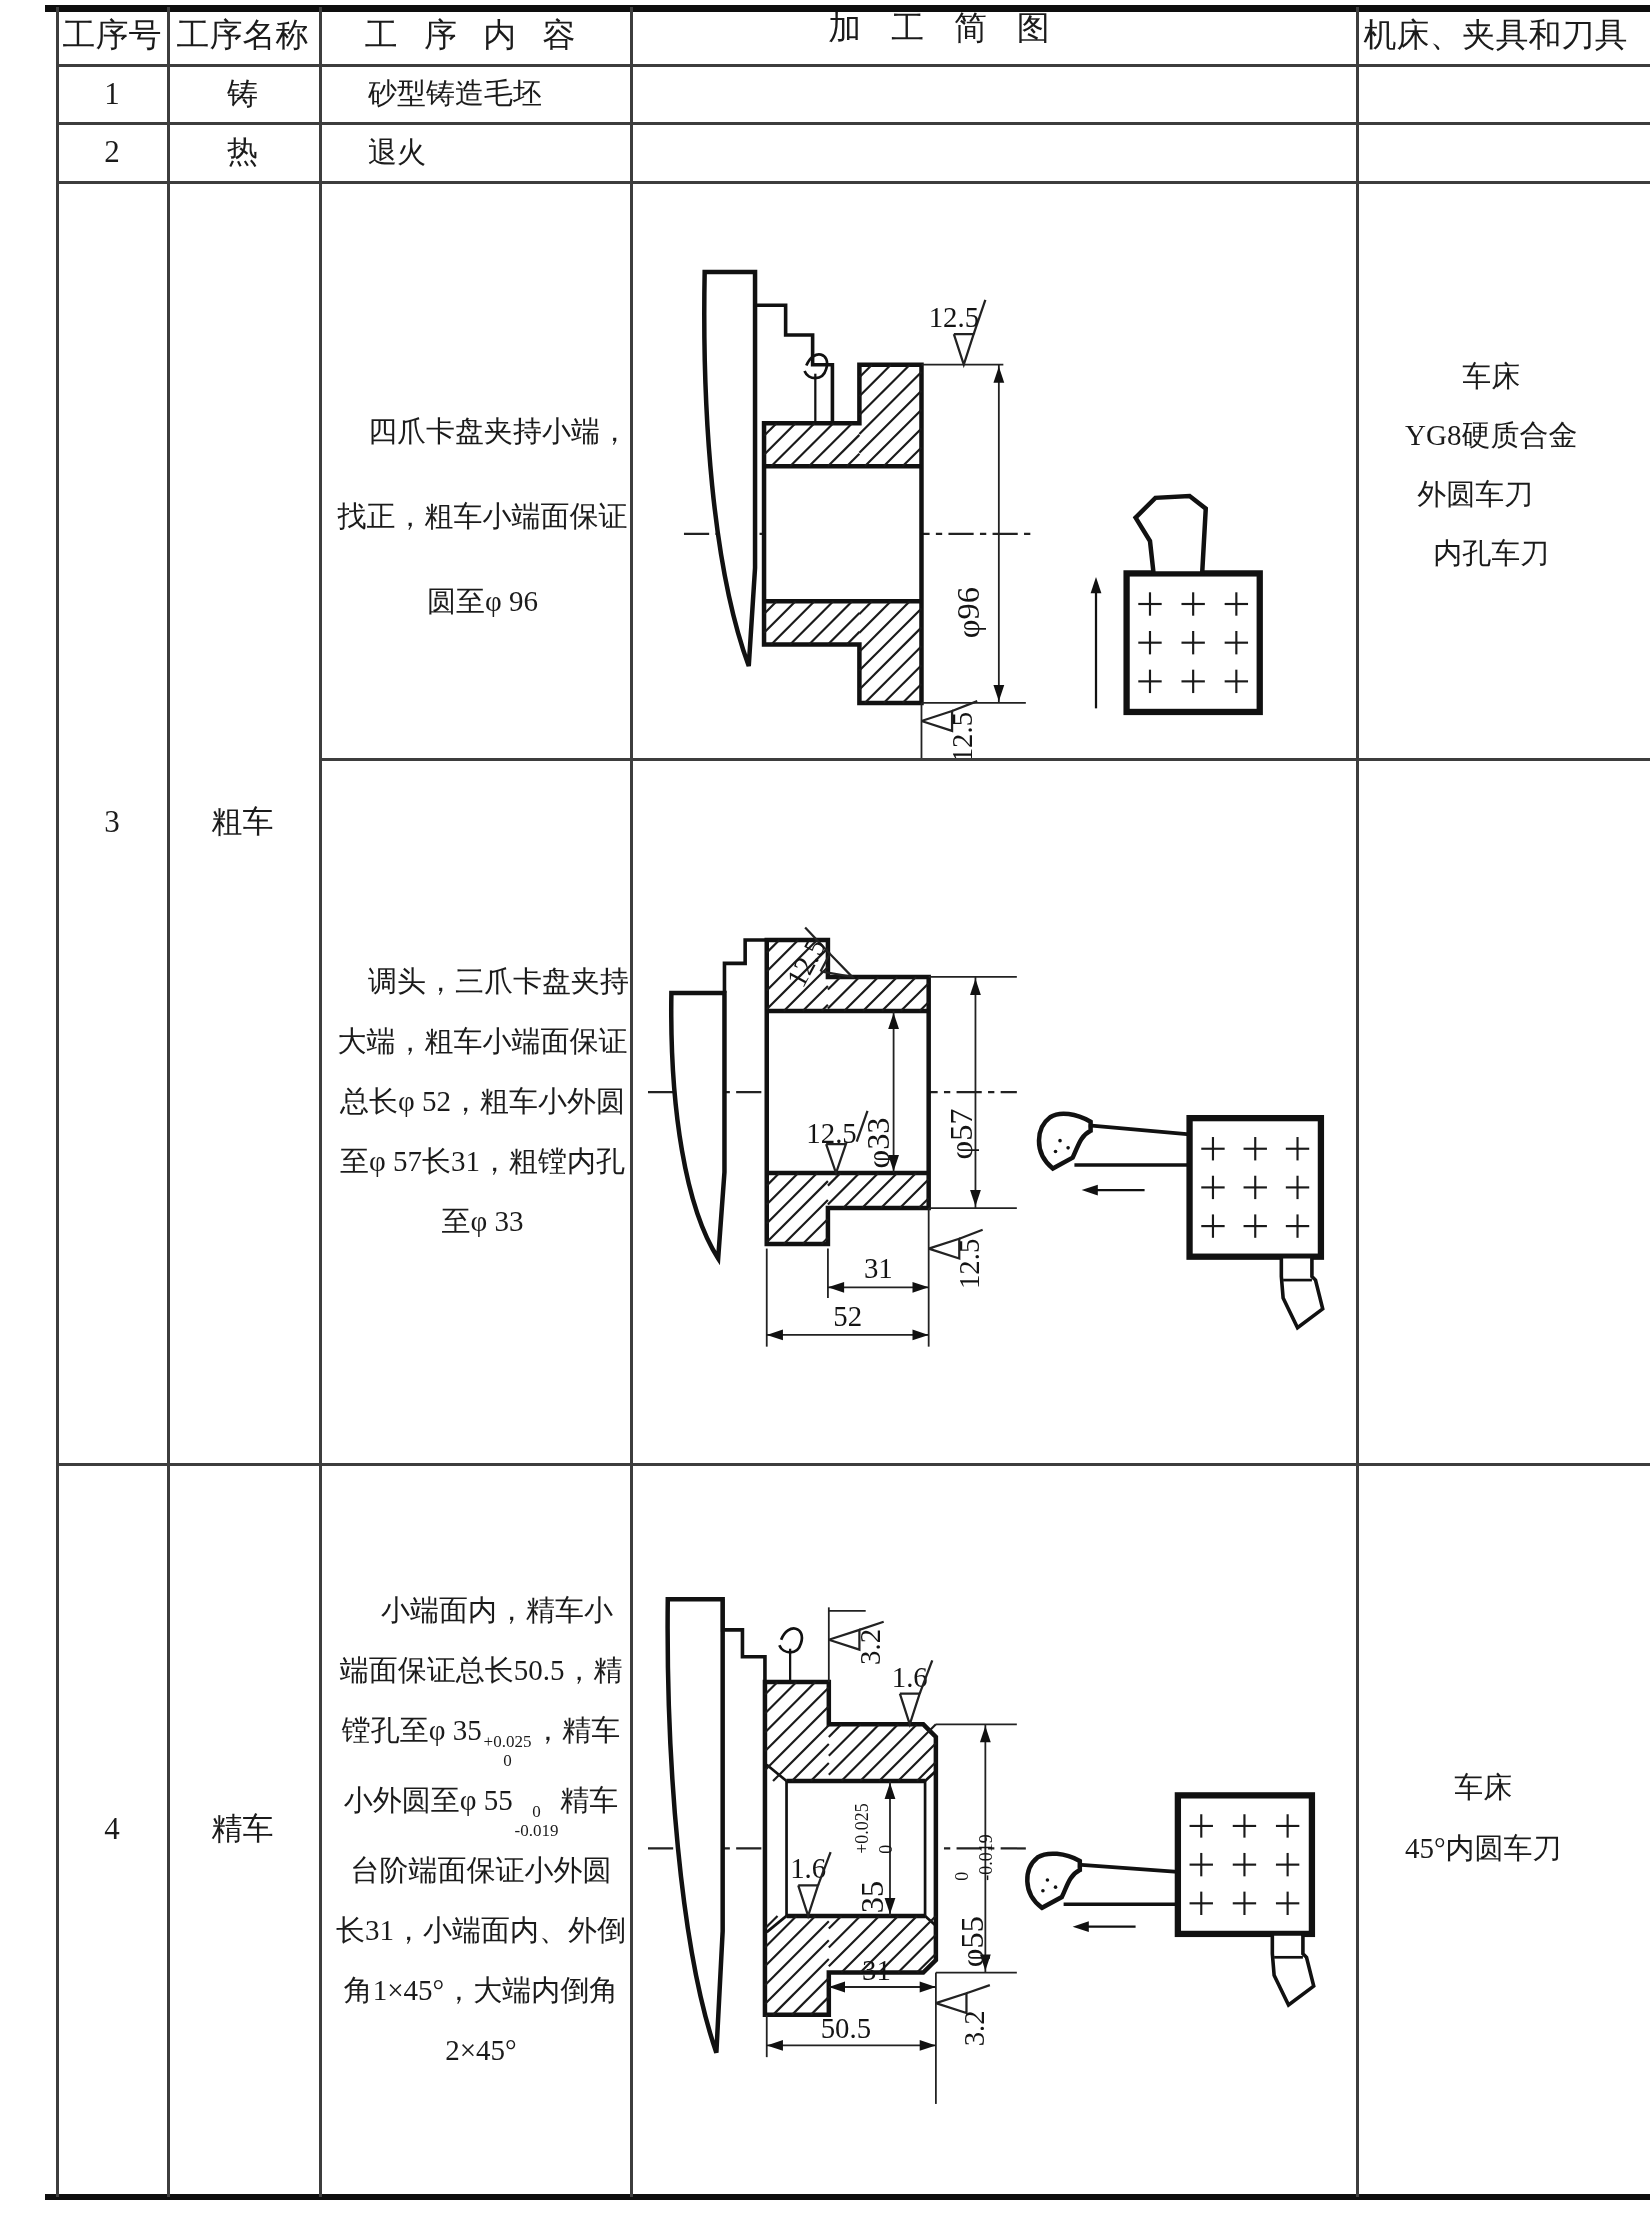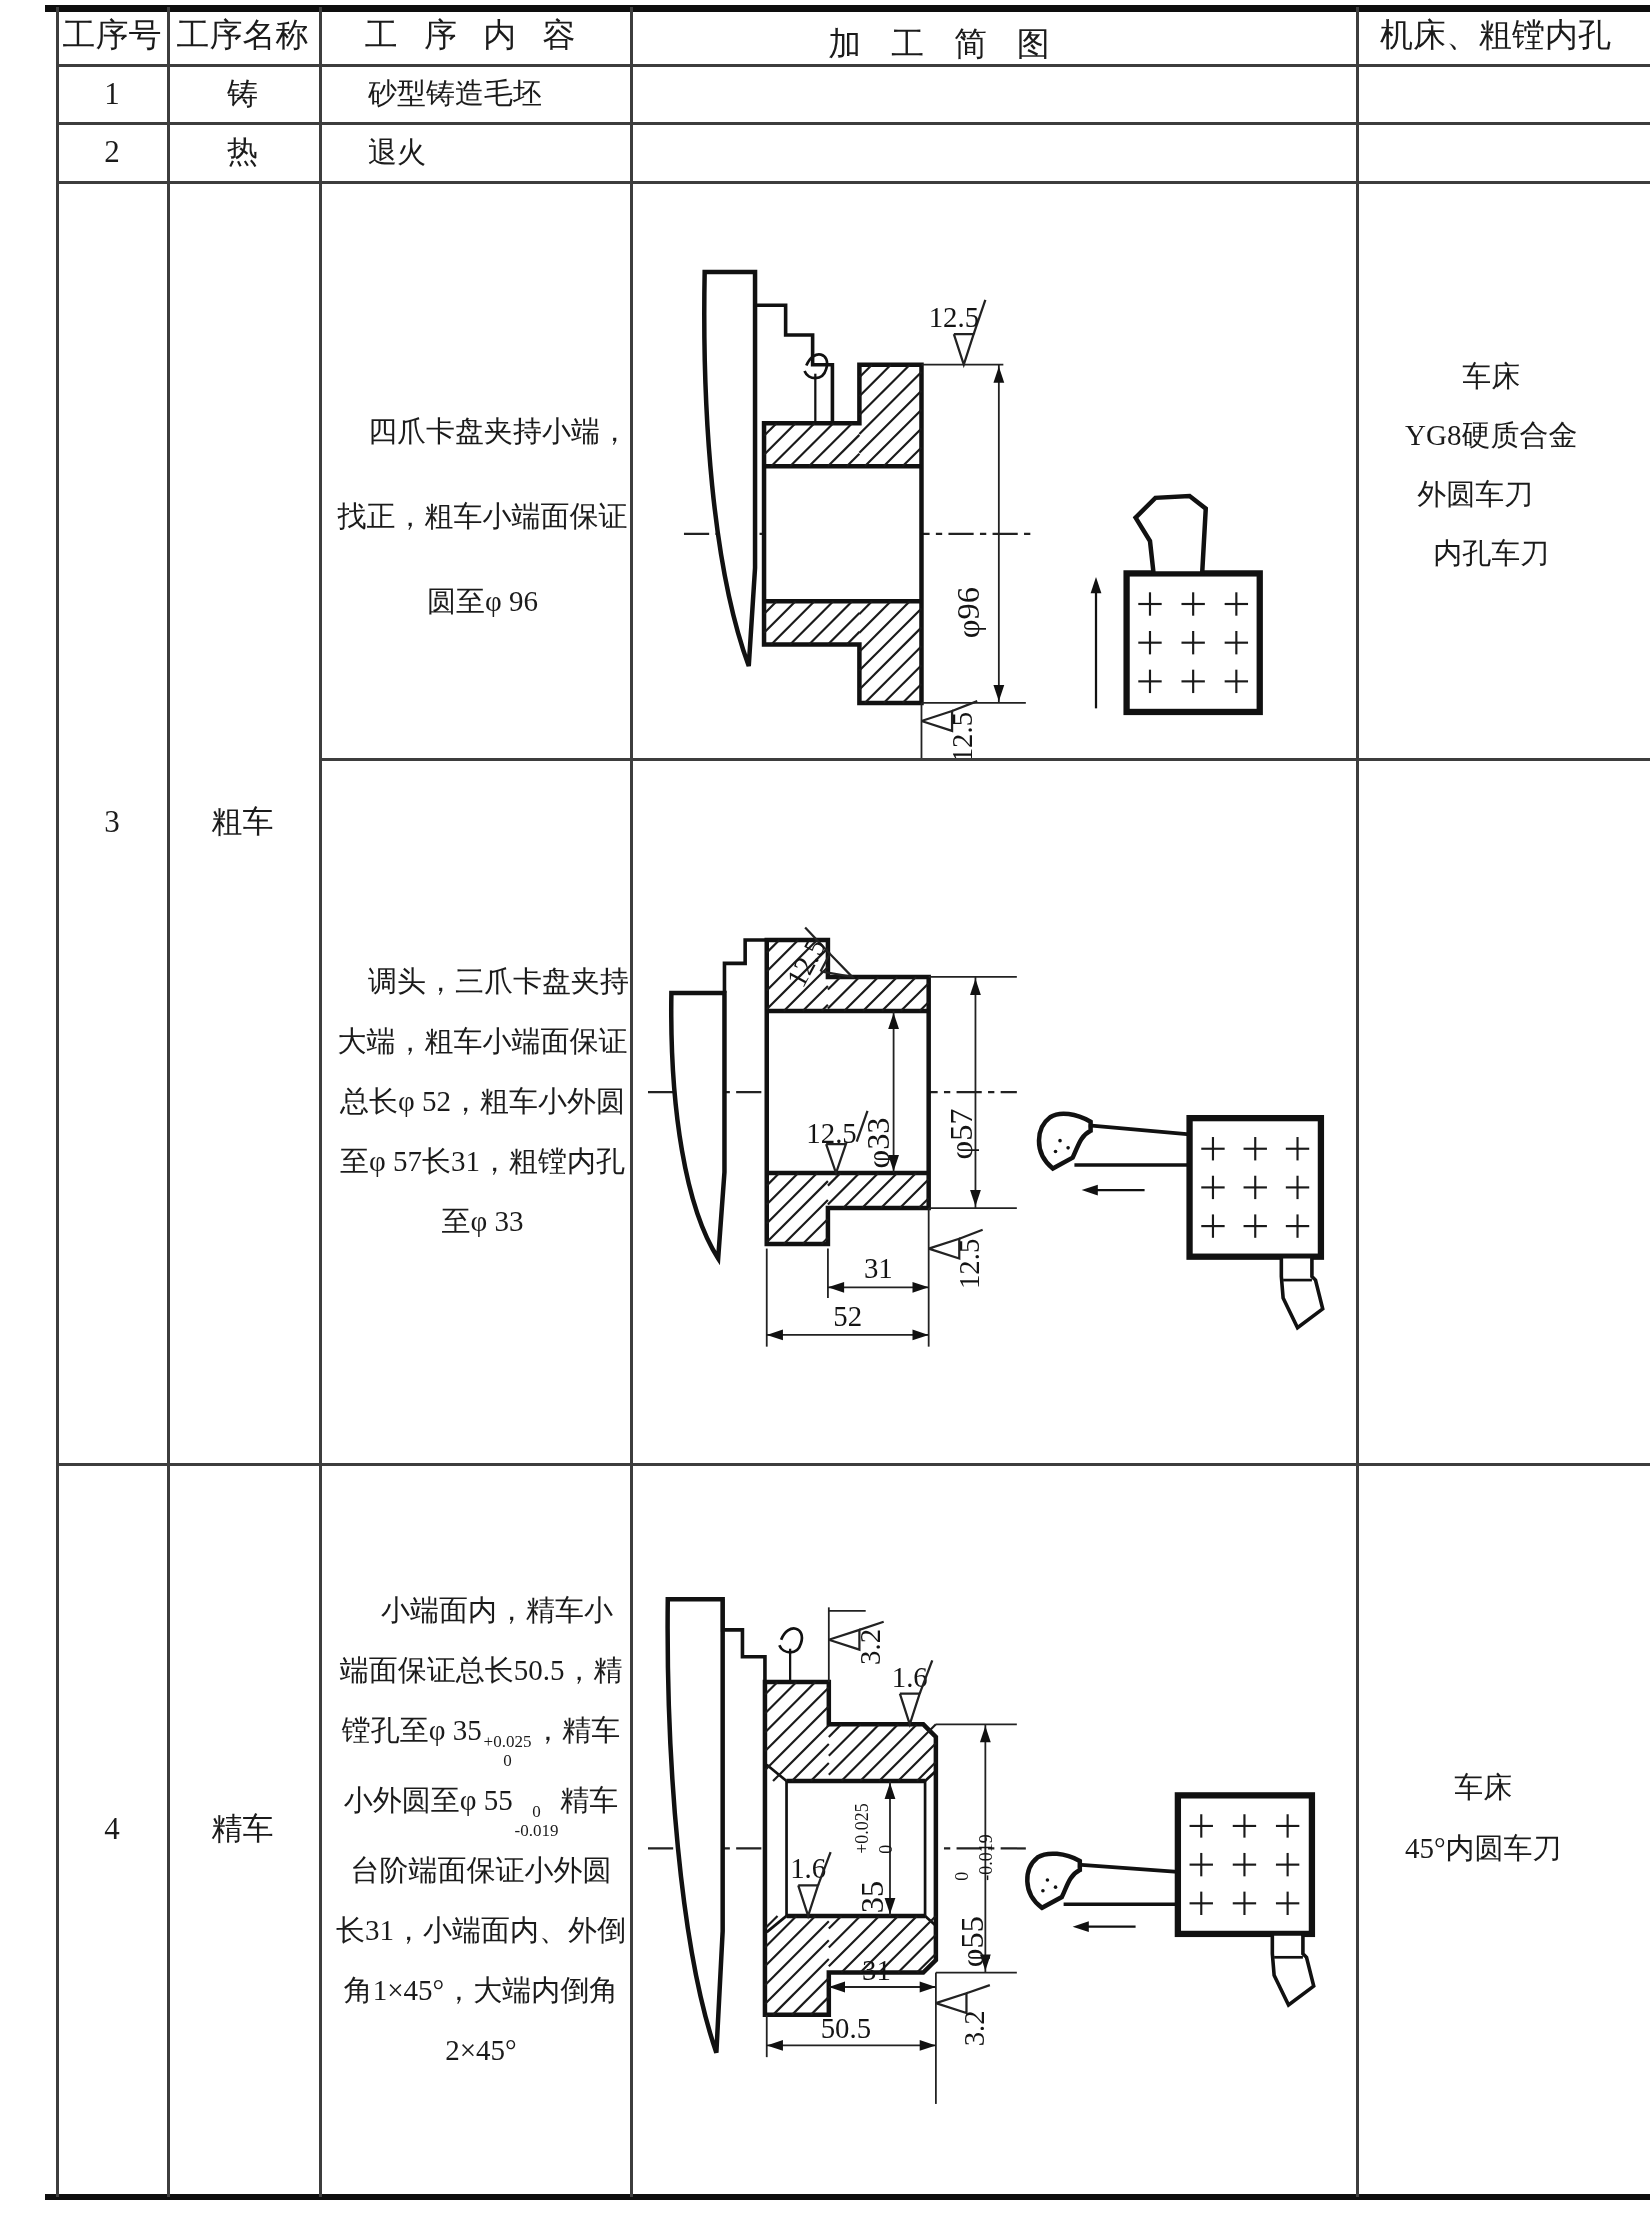--- a/index.html
+++ b/index.html
@@ -42,22 +42,22 @@
 
   <div class="vline" style="left:56px;top:7.2px;height:2190px;"></div>
   <div class="vline" style="left:167px;top:7.2px;height:2190px;"></div>
   <div class="vline" style="left:319px;top:7.2px;height:2190px;"></div>
   <div class="vline" style="left:630px;top:7.2px;height:2190px;"></div>
   <div class="vline" style="left:1356px;top:7.2px;height:2190px;"></div>
 
   <div class="hcell" style="left:56px;top:7.2px;width:112px;height:57px;">工序号</div>
   <div class="hcell" style="left:167px;top:7.2px;width:151px;height:57px;">工序名称</div>
   <div class="hcell" style="left:319px;top:7.2px;width:311px;height:57px;letter-spacing:9px;">工 序 内 容</div>
-  <div class="hcell" style="left:630px;top:16px;width:629px;height:57px;letter-spacing:10.8px;text-align:right;">加 工 简 图</div>
-  <div class="hcell" style="left:1356px;top:7.2px;width:279px;height:57px;">机床、粗镗内孔</div>
+  <div class="hcell" style="left:630px;top:0;width:629px;height:57px;letter-spacing:10.8px;text-align:right;">加 工 简 图</div>
+  <div class="hcell" style="left:1356px;top:7.2px;width:279px;height:57px;">机床、夹具和刀具</div>
 
   <div class="ccell" style="left:56px;top:64px;width:112px;height:59px;">1</div>
   <div class="ccell" style="left:167px;top:64px;width:151px;height:59px;">铸</div>
   <div class="tblock ind" style="left:336px;top:77px;line-height:32px;">砂型铸造毛坯</div>
 
   <div class="ccell" style="left:56px;top:122px;width:112px;height:59px;">2</div>
   <div class="ccell" style="left:167px;top:122px;width:151px;height:59px;">热</div>
   <div class="tblock ind" style="left:336px;top:136px;line-height:32px;">退火</div>
 
   <div class="ccell" style="left:56px;top:181px;width:112px;height:1282px;">3</div>

